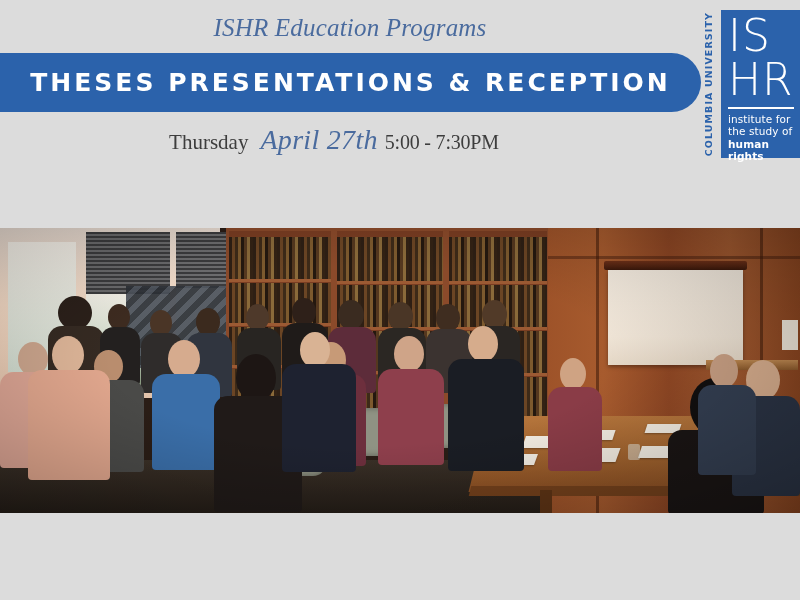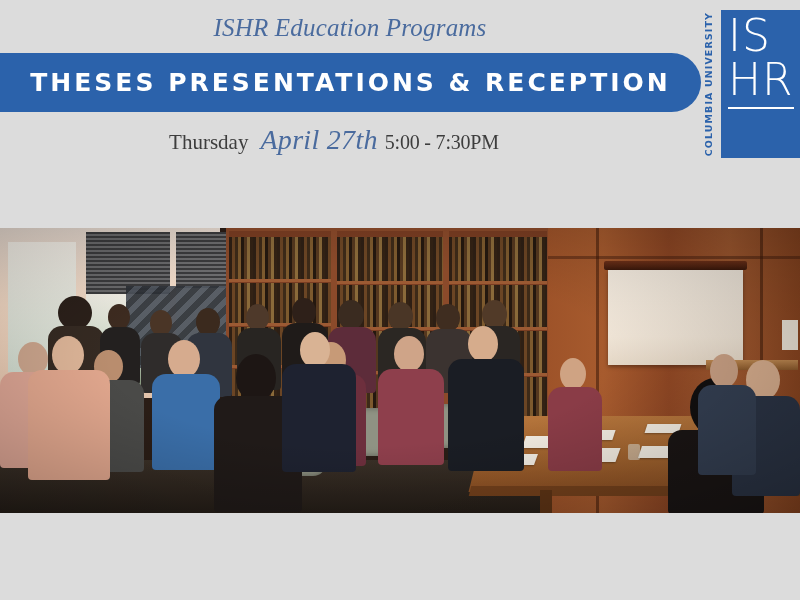--- a/index.html
+++ b/index.html
@@ -317,20 +317,25 @@
   <div class="logo">
     <div class="logo-vert">
       <span>COLUMBIA UNIVERSITY</span>
     </div>
     <div class="logo-box">
       <div class="logo-letters">
         <div>IS</div>
         <div>HR</div>
       </div>
       <div class="logo-rule"></div>
+      <div class="logo-tag">
+        <div>institute for</div>
+        <div>the study of</div>
+        <div class="bold">human rights</div>
+      </div>
     </div>
   </div>
 
   <div class="date-line">
     <span class="date-weekday">Thursday</span><span class="date-day">April 27th</span><span class="date-time">5:00 - 7:30PM</span>
   </div>
 
 
   <div class="photo">
     <div class="photo-scene">

